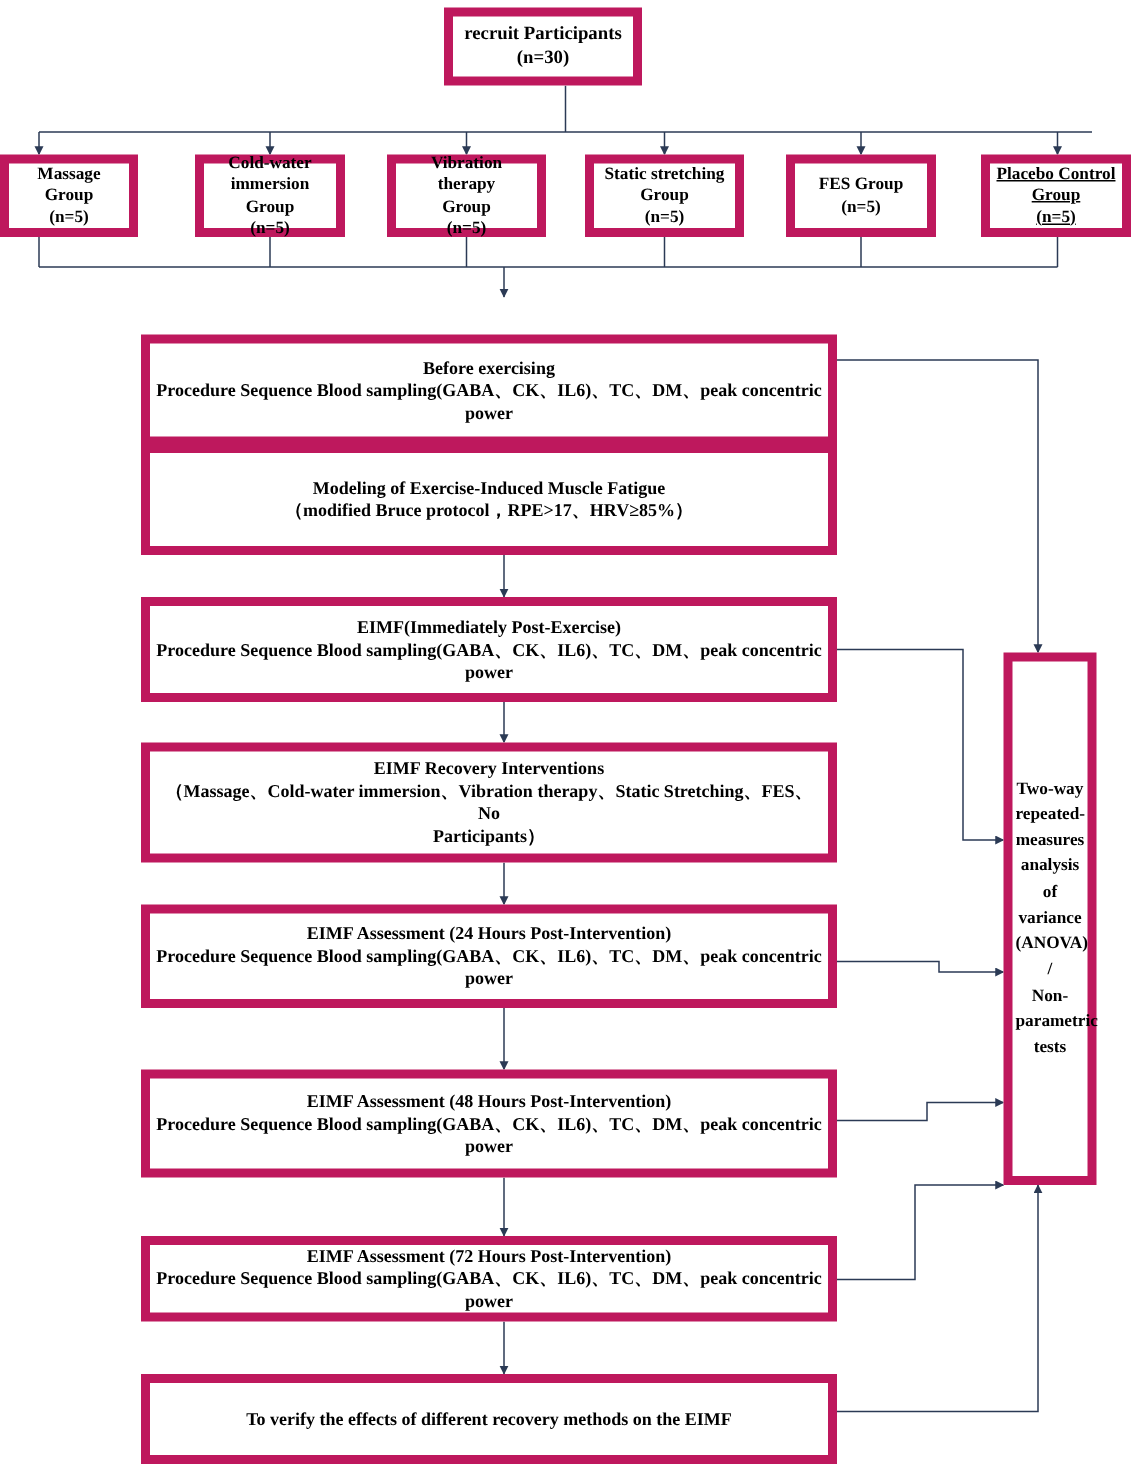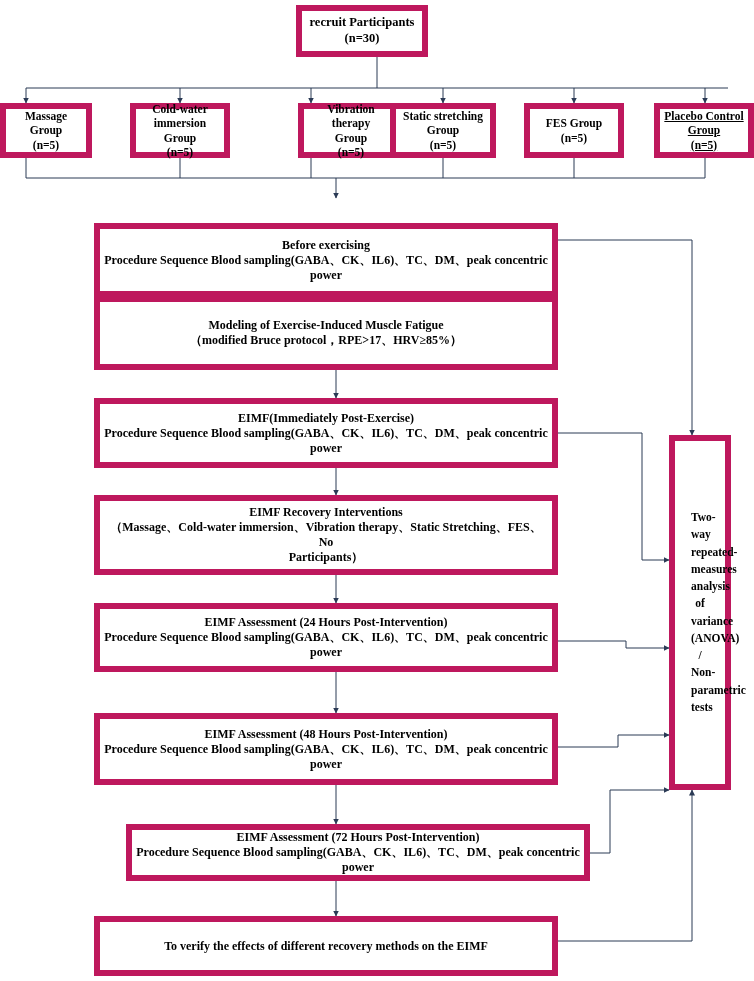--- a/index.html
+++ b/index.html
@@ -44,21 +44,21 @@
     width: 100%;
   }
   .top-node { font-size: 12.5px; }
   .group-node { font-size: 11.5px; }
   .stage-node { font-size: 12px; }
   .stage-node .ln.sub { font-weight: bold; }
   .side-node {
     font-size: 11.5px;
     line-height: 1.5;
     font-weight: bold;
-    padding: 4px 16px;
+    padding: 4px 2px;
   }
 </style>
 </head>
 <body>
 
 <div id="diagram">
 
   <svg id="edges" viewBox="0 0 754 981">
     <defs>
       <marker id="arrow" markerWidth="8" markerHeight="8" refX="5.5" refY="3" orient="auto" markerUnits="strokeWidth">
@@ -111,21 +111,21 @@
     <span class="ln">Massage Group</span>
     <span class="ln">(n=5)</span>
   </div>
 
   <div class="node group-node" style="left:130px; top:103px; width:100px; height:55px;">
     <span class="ln">Cold-water</span>
     <span class="ln">immersion Group</span>
     <span class="ln">(n=5)</span>
   </div>
 
-  <div class="node group-node" style="left:258px; top:103px; width:106px; height:55px;margin-left:40px;">
+  <div class="node group-node" style="left:258px; top:103px; width:106px; height:55px;">
     <span class="ln">Vibration therapy</span>
     <span class="ln">Group</span>
     <span class="ln">(n=5)</span>
   </div>
 
   <div class="node group-node" style="left:390px; top:103px; width:106px; height:55px;">
     <span class="ln">Static stretching</span>
     <span class="ln">Group</span>
     <span class="ln">(n=5)</span>
   </div>
@@ -165,21 +165,21 @@
   <div class="node stage-node" style="left:94px; top:603px; width:464px; height:69px;">
     <span class="ln">EIMF Assessment (24 Hours Post-Intervention)</span>
     <span class="ln sub">Procedure Sequence Blood sampling(GABA、CK、IL6)、TC、DM、peak concentric power</span>
   </div>
 
   <div class="node stage-node" style="left:94px; top:713px; width:464px; height:72px;">
     <span class="ln">EIMF Assessment (48 Hours Post-Intervention)</span>
     <span class="ln sub">Procedure Sequence Blood sampling(GABA、CK、IL6)、TC、DM、peak concentric power</span>
   </div>
 
-  <div class="node stage-node" style="left:94px; top:824px; width:464px; height:57px;margin-left:32px;">
+  <div class="node stage-node" style="left:94px; top:824px; width:464px; height:57px;">
     <span class="ln">EIMF Assessment (72 Hours Post-Intervention)</span>
     <span class="ln sub">Procedure Sequence Blood sampling(GABA、CK、IL6)、TC、DM、peak concentric power</span>
   </div>
 
   <div class="node stage-node" style="left:94px; top:916px; width:464px; height:60px;">
     <span class="ln">To verify the effects of different recovery methods on the EIMF</span>
   </div>
 
   <div class="node side-node" style="left:669px; top:435px; width:62px; height:355px;">
     <span class="ln">Two-way</span>

